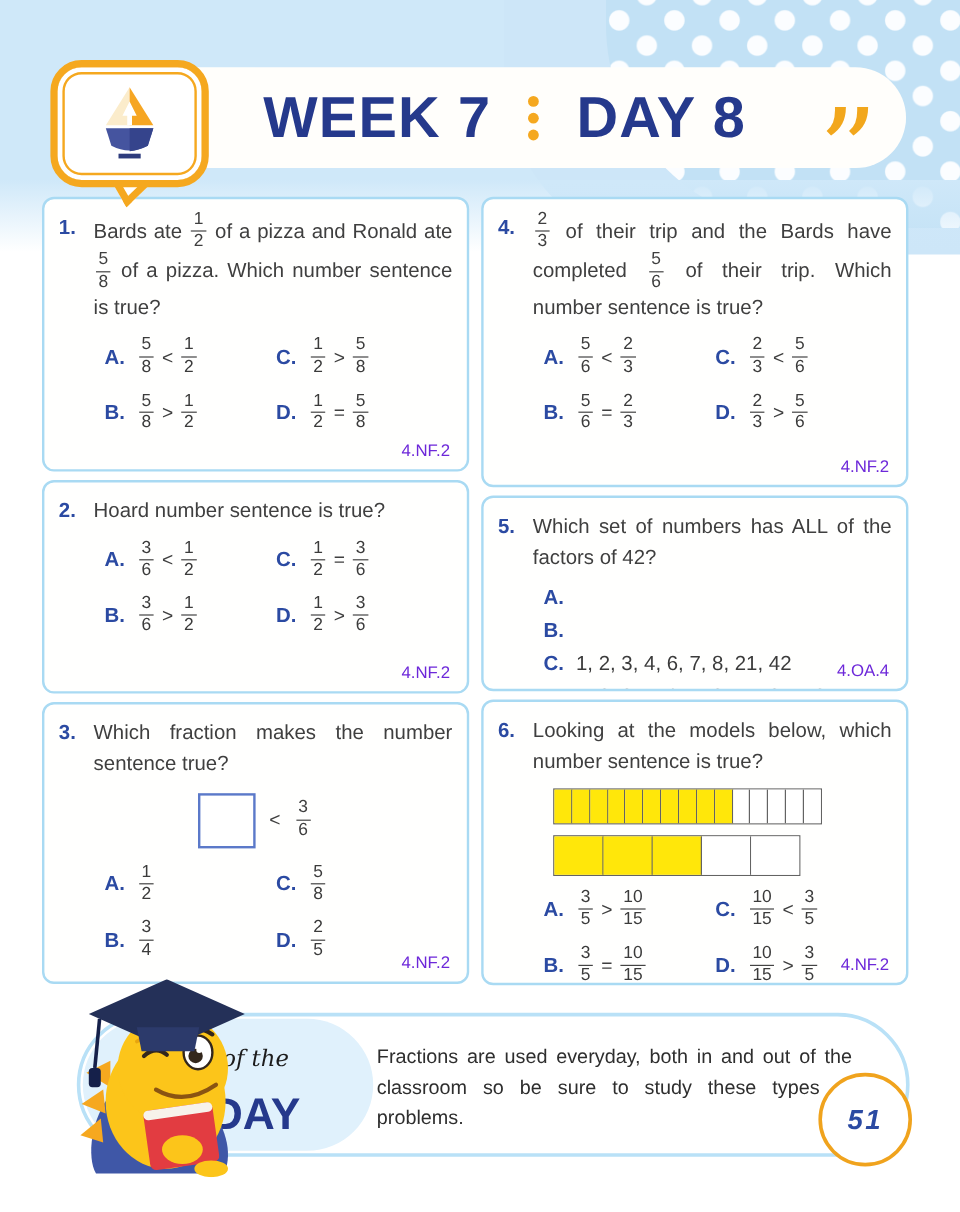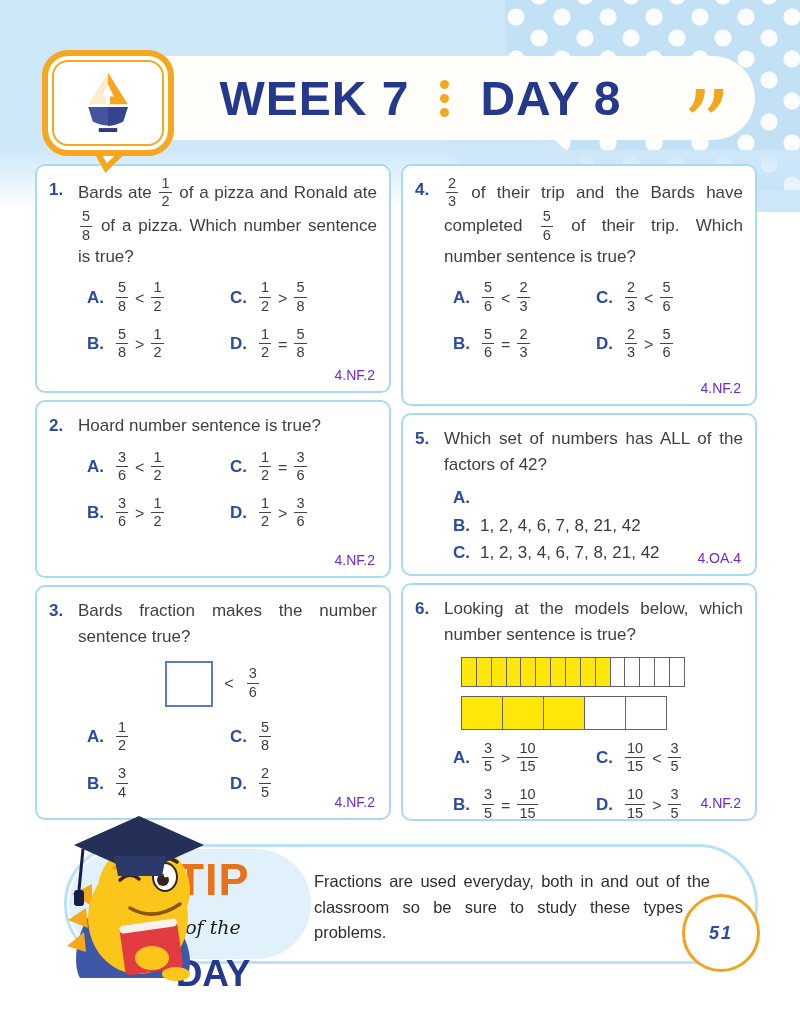--- a/index.html
+++ b/index.html
@@ -82,21 +82,21 @@
   .tip-title .t1{color:#e8721c;font-weight:bold;font-size:45px;letter-spacing:1px;}
   .tip-title .t2{color:#1c1c1c;font-style:italic;font-size:19px;
     font-family:"DejaVu Serif",serif;margin-top:16px;}
   .tip-title .t3{color:#25398c;font-weight:bold;font-size:37px;margin-top:18px;}
   .tip-text{position:absolute;left:247px;top:22px;width:396px;font-size:16.5px;
     color:#2e2e2e;line-height:1.55;text-align:justify;}
   .mascot{position:absolute;left:34px;top:816px;z-index:4;}
   .page-circle{position:absolute;left:682px;top:894px;width:78px;height:78px;border-radius:50%;
     background:#fff;border:3px solid #f0a31d;box-sizing:border-box;z-index:5;
     display:flex;align-items:center;justify-content:center;color:#2b4aa2;
-    font-weight:bold;font-style:italic;font-size:18px;letter-spacing:2px;}
+    font-weight:bold;font-style:italic;font-size:23px;letter-spacing:2px;}
 </style>
 </head>
 <body>
 
 <div class="top-band"></div>
 <div class="band-bump"></div>
 <div class="dots-blob"></div>
 <div class="top-band-fade"></div>
 
 <div class="header-banner">
@@ -257,21 +257,21 @@
                 <span class="den">6</span>
               </span>
             </span>
           </div>
         </div>
         <span class="standard">4.NF.2</span>
       </div>
       <div class="qbox">
         <div class="qrow">
           <span class="qnum">3.</span>
-          <span class="qtext"><span>Bards fraction makes the number sentence true?</span></span>
+          <span class="qtext"><span>Which fraction makes the number sentence true?</span></span>
         </div>
         <div class="equation">
           <span class="eqbox"></span>
           <span class="op">&lt;</span>
           <span class="frac">
             <span class="num">3</span>
             <span class="den">6</span>
           </span>
         </div>
         <div class="opts grid">
@@ -391,21 +391,20 @@
         <div class="qrow">
           <span class="qnum">5.</span>
           <span class="qtext"><span>Which set of numbers has ALL of the factors of 42?</span></span>
         </div>
         <div class="opts list">
           <div class="opt">
             <span class="letter">A.</span>
           </div>
           <div class="opt">
             <span class="letter">B.</span>
-            <span class="ocontent">1, 2, 4, 6, 7, 8, 21, 42</span>
           </div>
           <div class="opt">
             <span class="letter">C.</span>
             <span class="ocontent">1, 2, 3, 4, 6, 7, 8, 21, 42</span>
           </div>
           <div class="opt">
             <span class="letter">D.</span>
             <span class="ocontent">1, 2, 3, 4, 6, 7, 8, 14, 21, 42</span>
           </div>
         </div>
@@ -501,21 +500,20 @@
           </div>
         </div>
         <span class="standard">4.NF.2</span>
       </div>
     </div>
 </div>
 
 <div class="tip">
   <div class="tip-pill"></div>
   <div class="tip-title">
-    <div class="t1">TIP</div>
     <div class="t2">of the</div>
     <div class="t3">DAY</div>
   </div>
   <div class="tip-text">Fractions are used everyday, both in and out of the classroom so be sure to study these types of problems.</div>
 </div>
 
 <svg class="mascot" width="215" height="165" viewBox="0 0 215 165">
   <path d="M58,96 C42,116 38,148 46,162 L152,162 C160,150 156,124 140,106 Z" fill="#3f57a7"></path>
   <polygon points="58,68 38,78 58,90" fill="#f6a81f"></polygon>
   <polygon points="52,92 34,104 54,112" fill="#f6a81f"></polygon>

